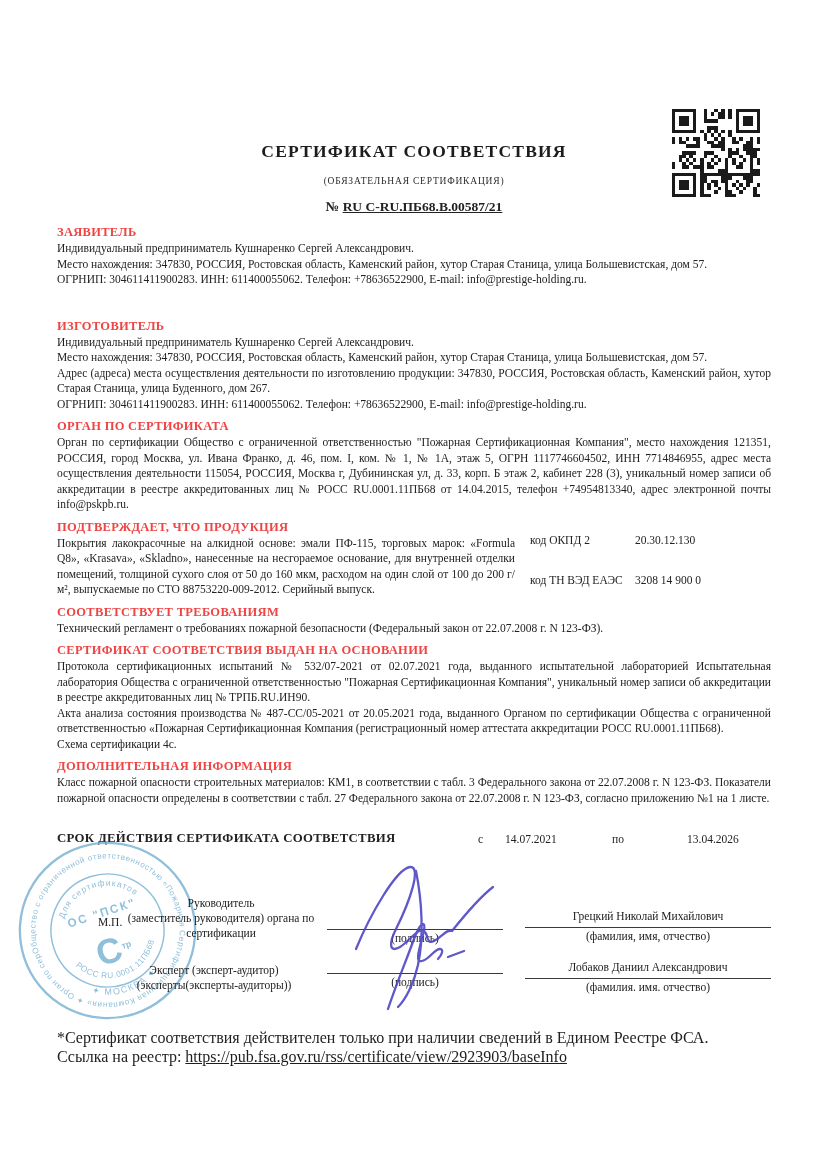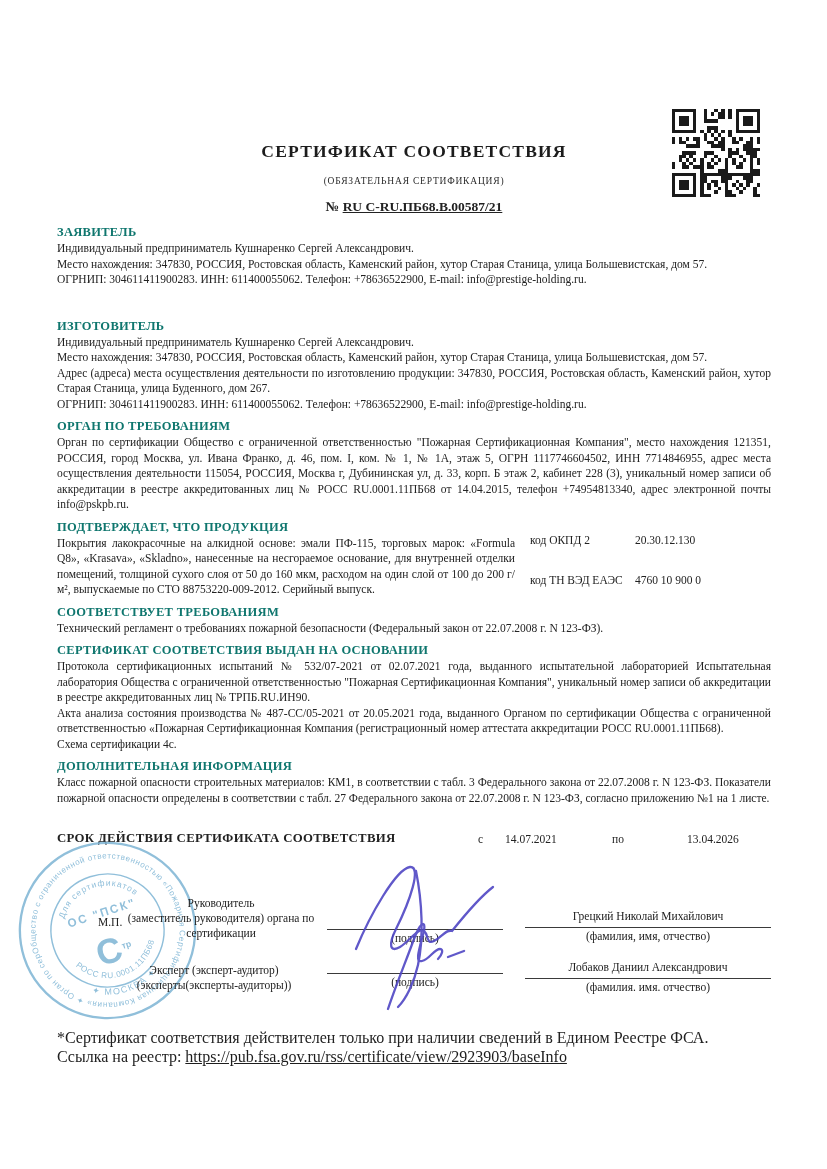--- a/index.html
+++ b/index.html
@@ -9,21 +9,21 @@
   .title-block{position:absolute;top:141px;left:57px;width:714px;text-align:center;}
   .doc-title{font-size:17.5px;font-weight:bold;letter-spacing:1.2px;color:#1c1c1c;}
   .doc-subtitle{margin-top:14px;font-size:9.5px;letter-spacing:.8px;color:#2a2a2a;}
   .doc-number{margin-top:13px;font-size:13.5px;font-weight:bold;}
   .doc-number .num{text-decoration:underline;}
   
   .qr{position:absolute;left:668px;top:104px;width:96px;height:98px;}
   
   .content{position:absolute;top:224px;left:57px;width:714px;font-size:11.5px;line-height:15.5px;}
   .sec{margin-bottom:6px;}
-  .sec-h{font-size:12.5px;font-weight:bold;letter-spacing:.3px;line-height:17px;color:#0f766e;}
+  .sec-h{font-size:12.5px;font-weight:bold;letter-spacing:.3px;line-height:17px;color:#ef4444;}
   .p{text-align:justify;}
   .sec-applicant{margin-bottom:30px;}
   .product-wrap{position:relative;}
   .product-desc{width:458px;text-align:justify;}
   .code-row{position:absolute;left:473px;white-space:nowrap;}
   .code-row .cl{display:inline-block;width:102px;}
   .code-r1{top:14px;} .code-r2{top:54px;}
   
   .validity{position:absolute;top:831px;left:57px;width:714px;font-size:11.5px;}
   .validity .vh{font-size:12.8px;font-weight:bold;letter-spacing:.3px;}
@@ -81,34 +81,34 @@
 
     <div class="sec">
       <div class="sec-h">ИЗГОТОВИТЕЛЬ</div>
       <div class="p">Индивидуальный предприниматель Кушнаренко Сергей Александрович.</div>
       <div class="p">Место нахождения: 347830, РОССИЯ, Ростовская область, Каменский район, хутор Старая Станица, улица Большевистская, дом 57.</div>
       <div class="p">Адрес (адреса) места осуществления деятельности по изготовлению продукции: 347830, РОССИЯ, Ростовская область, Каменский район, хутор Старая Станица, улица Буденного, дом 267.</div>
       <div class="p">ОГРНИП: 304611411900283. ИНН: 611400055062. Телефон: +78636522900, E-mail: info@prestige-holding.ru.</div>
     </div>
 
     <div class="sec">
-      <div class="sec-h">ОРГАН ПО ТРЕБОВАНИЯМ</div>
+      <div class="sec-h">ОРГАН ПО СЕРТИФИКАТА</div>
       <div class="p">Орган по сертификации Общество с ограниченной ответственностью "Пожарная Сертификационная Компания", место нахождения 121351, РОССИЯ, город Москва, ул. Ивана Франко, д. 46, пом. I, ком. № 1, № 1А, этаж 5, ОГРН  1117746604502, ИНН  7714846955, адрес места осуществления деятельности 115054, РОССИЯ, Москва г, Дубининская ул, д. 33, корп. Б этаж 2, кабинет 228 (3), уникальный номер записи об аккредитации в реестре аккредитованных лиц № РОСС RU.0001.11ПБ68 от 14.04.2015, телефон +74954813340, адрес электронной почты info@pskpb.ru.</div>
     </div>
 
     <div class="sec product-wrap">
       <div class="sec-h">ПОДТВЕРЖДАЕТ, ЧТО ПРОДУКЦИЯ</div>
       <div class="p product-desc">Покрытия лакокрасочные на алкидной основе: эмали ПФ-115, торговых марок: «Formula Q8», «Krasava», «Skladno», нанесенные на несгораемое основание, для внутренней отделки помещений, толщиной сухого слоя от 50 до 160 мкм, расходом на один слой от 100 до 200 г/м², выпускаемые по СТО 88753220-009-2012. Серийный выпуск.</div>
       <div class="code-row code-r1">
         <span class="cl">код ОКПД 2</span>
         <span>20.30.12.130</span>
       </div>
       <div class="code-row code-r2">
         <span class="cl">код ТН ВЭД ЕАЭС</span>
-        <span>4760 10 900 0</span>
+        <span>3208 14 900 0</span>
       </div>
     </div>
 
     <div class="sec">
       <div class="sec-h">СООТВЕТСТВУЕТ ТРЕБОВАНИЯМ</div>
       <div class="p">Технический регламент о требованиях пожарной безопасности (Федеральный закон от 22.07.2008 г. N 123-ФЗ).</div>
     </div>
 
     <div class="sec">
       <div class="sec-h">СЕРТИФИКАТ СООТВЕТСТВИЯ ВЫДАН НА ОСНОВАНИИ</div>

